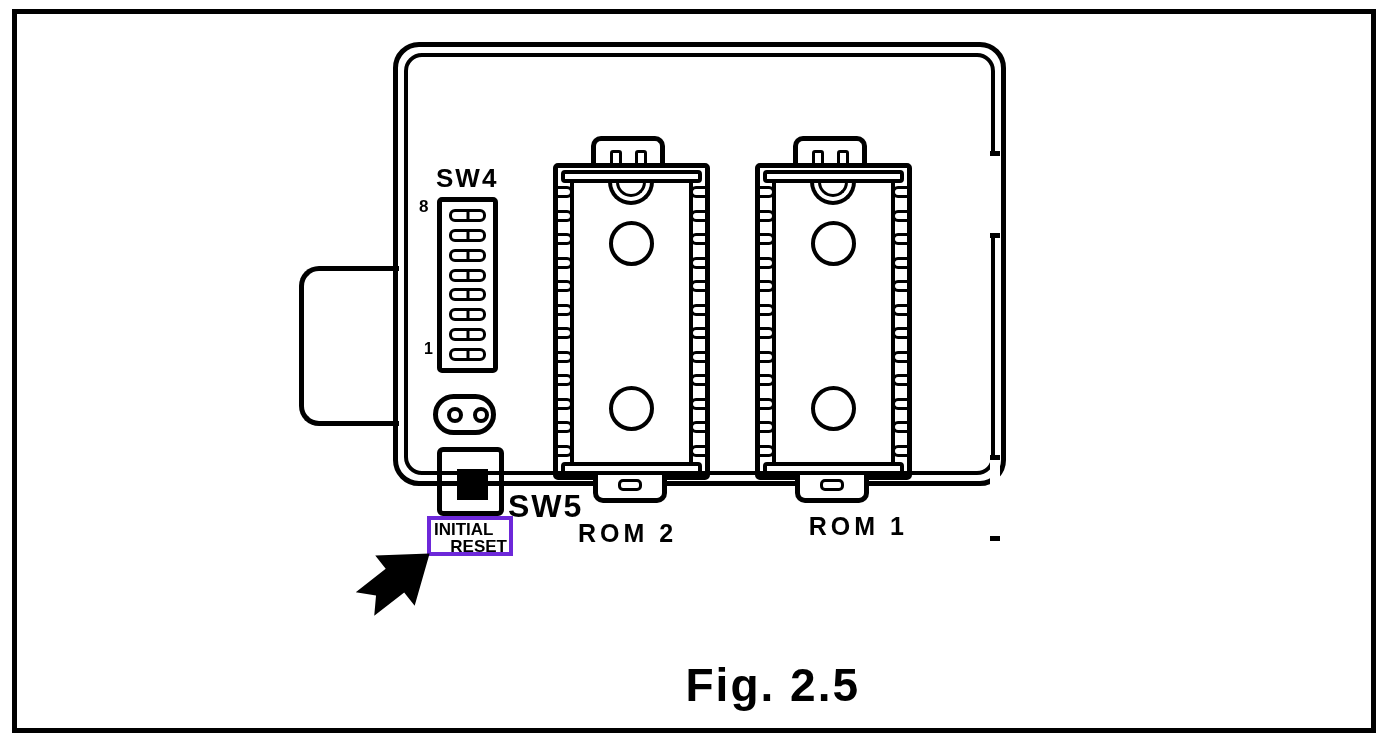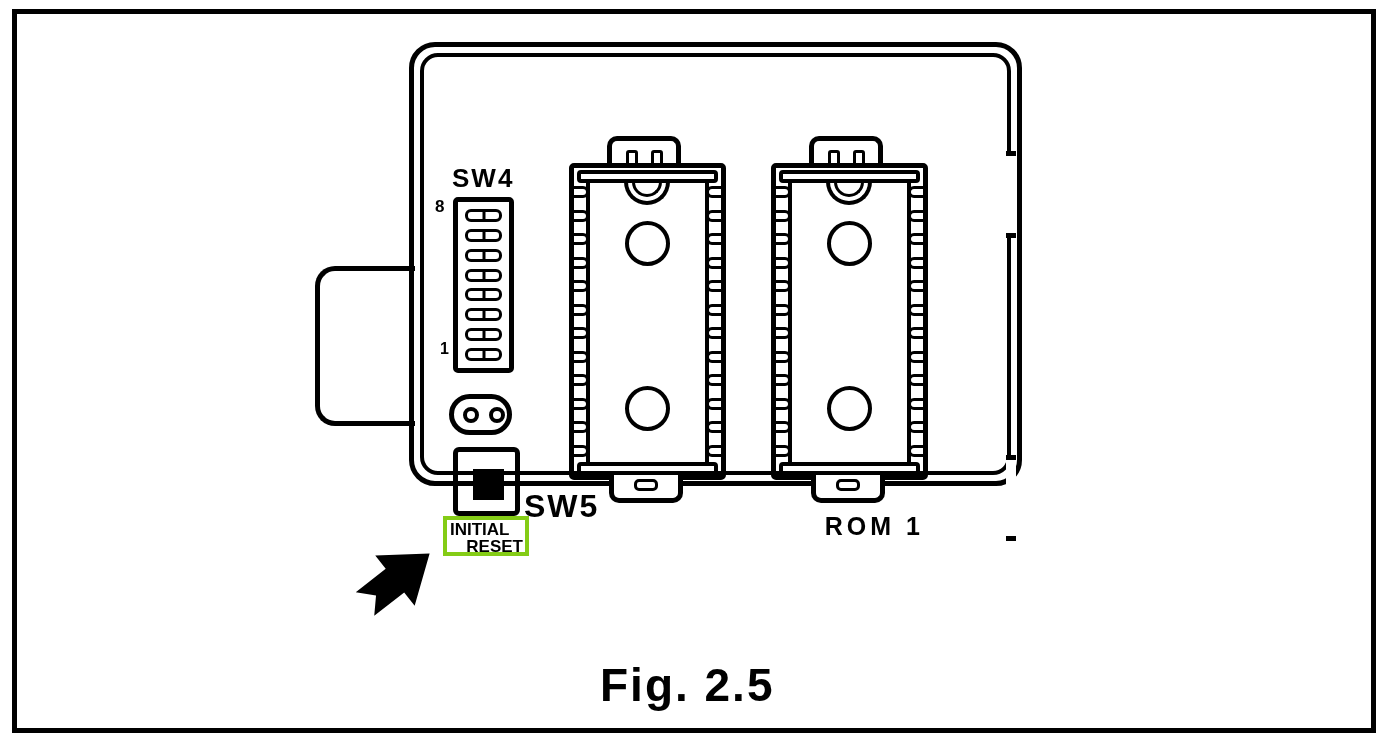--- a/index.html
+++ b/index.html
@@ -5,21 +5,21 @@
   * { margin:0; padding:0; box-sizing:border-box; }
   html,body { width:1392px; height:744px; background:#fff; font-family:"Liberation Sans", sans-serif; color:#000; }
   .abs { position:absolute; }
 
   #stage { position:relative; width:1392px; height:744px; background:#fff; overflow:hidden; }
 
   
   #frame { left:12px; top:9px; width:1364px; height:724px; border:5px solid #000; }
 
   
-  #board { left:393px; top:42px; width:613px; height:444px; border:5px solid #000; border-radius:26px; background:#fff;margin-left:16px; }
+  #board { left:393px; top:42px; width:613px; height:444px; border:5px solid #000; border-radius:26px; background:#fff; }
   #board-inner-line { left:6px; top:6px; right:6px; bottom:6px; border:4px solid #000; border-radius:18px; }
   .edge-gap { left:592px; width:10px; background:#fff; }
   .edge-cap { left:592px; width:10px; height:5px; background:#000; }
 
   
   #left-tab { left:-99px; top:219px; width:100px; height:160px; border:5px solid #000; border-right:none; border-radius:20px 0 0 20px; background:transparent; }
 
   
   #sw4-label { left:38px; top:116px; font-size:26px; font-weight:bold; letter-spacing:2px; }
   #dip-box { left:39px; top:150px; width:61px; height:176px; border:5px solid #000; border-radius:5px; display:flex; flex-direction:column; justify-content:space-evenly; align-items:center; }
@@ -29,21 +29,21 @@
   #pin1-label { left:26px; top:293px; font-size:16px; font-weight:bold; }
 
   
   #jumper { left:35px; top:347px; width:63px; height:41px; border:5px solid #000; border-radius:22px; display:flex; align-items:center; gap:10px; padding-left:9px; }
   .jumper-hole { width:16px; height:16px; border:4px solid #000; border-radius:50%; }
 
   
   #sw5-box { left:39px; top:400px; width:67px; height:69px; border:5px solid #000; border-radius:6px; }
   #sw5-plunger { left:15px; top:17px; width:31px; height:31px; background:#000; }
   #sw5-label { left:110px; top:441px; font-size:32px; font-weight:bold; letter-spacing:2px; }
-  #initial-reset-box { left:29px; top:469px; width:86px; height:40px; border:4px solid #84cc16; background:#fff; font-size:17px; font-weight:bold; line-height:17px; padding-top:1px; }
+  #initial-reset-box { left:29px; top:469px; width:86px; height:40px; border:4px solid #6d28d9; background:#fff; font-size:17px; font-weight:bold; line-height:17px; padding-top:1px; }
   #initial-reset-box .l1 { text-align:left; padding-left:3px; }
   #initial-reset-box .l2 { text-align:right; padding-right:2px; }
 
   
   #pointer-arrow { left:345px; top:518px; }
 
   
   .rom-socket { top:89px; width:157px; height:372px; }
   .rom-socket.rom2 { left:155px; }
   .rom-socket.rom1 { left:357px; }
@@ -65,21 +65,21 @@
   .chip-hole.top { top:85px; }
   .chip-hole.bottom { top:250px; }
   .chip-bar-bottom { left:8px; top:326px; width:141px; height:13px; border:4px solid #000; border-radius:4px; }
   .rom-bottom-tab { left:40px; top:339px; width:74px; height:28px; border:5px solid #000; border-top:none; border-radius:0 0 10px 10px; display:flex; justify-content:center; }
   .bottom-tab-slot { width:24px; height:12px; border:3px solid #000; border-radius:5px; margin-top:4px; background:#fff; }
   .rom-label { width:157px; text-align:center; font-size:25px; font-weight:bold; letter-spacing:4px; white-space:nowrap; }
   #rom2-label { left:151px; top:472px; }
   #rom1-label { left:353px; top:465px;text-align:right; }
 
   
-  #figure-caption { left:600px; top:658px; width:260px; text-align:left; font-size:46px; font-weight:bold; letter-spacing:2px; }
+  #figure-caption { left:600px; top:658px; width:260px; text-align:right; font-size:46px; font-weight:bold; letter-spacing:2px; }
 </style>
 </head>
 <body>
 
 <div id="stage">
   <div id="frame" class="abs"></div>
 
   <div id="board" class="abs">
     <div id="board-inner-line" class="abs"></div>
 
@@ -223,20 +223,21 @@
       <div class="rom-part chip-notch-inner"></div>
       <div class="rom-part chip-bar-top"></div>
       <div class="rom-part chip-hole top"></div>
       <div class="rom-part chip-hole bottom"></div>
       <div class="rom-part chip-bar-bottom"></div>
       <div class="rom-part rom-bottom-tab">
         <div class="bottom-tab-slot"></div>
       </div>
     </div>
 
+    <div id="rom2-label" class="abs rom-label">ROM 2</div>
     <div id="rom1-label" class="abs rom-label">ROM 1</div>
   </div>
 
   <svg id="pointer-arrow" class="abs" width="100" height="140" viewBox="0 0 100 140">
     <polygon points="0,-15 38,-15 38,-32 82,0 38,32 38,15 0,15 14,0" transform="translate(20,86) rotate(-38)" fill="#000"></polygon>
   </svg>
 
   <div id="figure-caption" class="abs">Fig. 2.5</div>
 </div>
 

